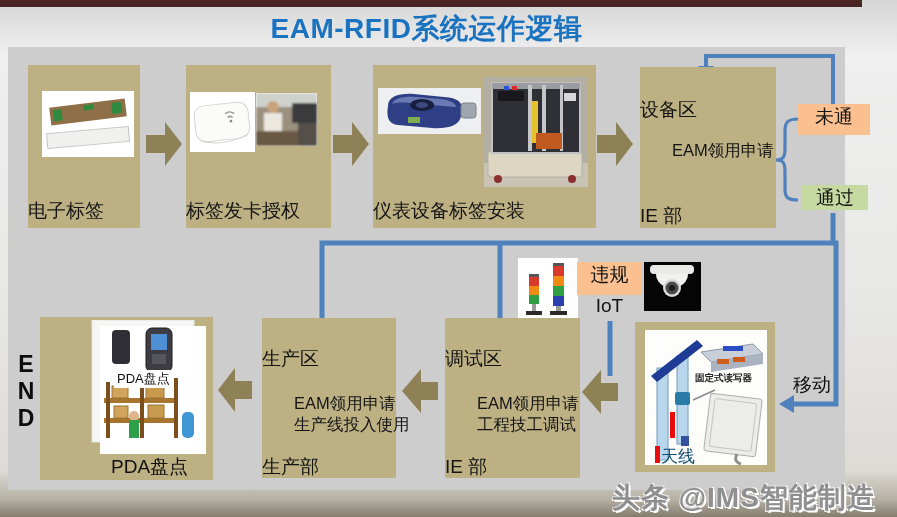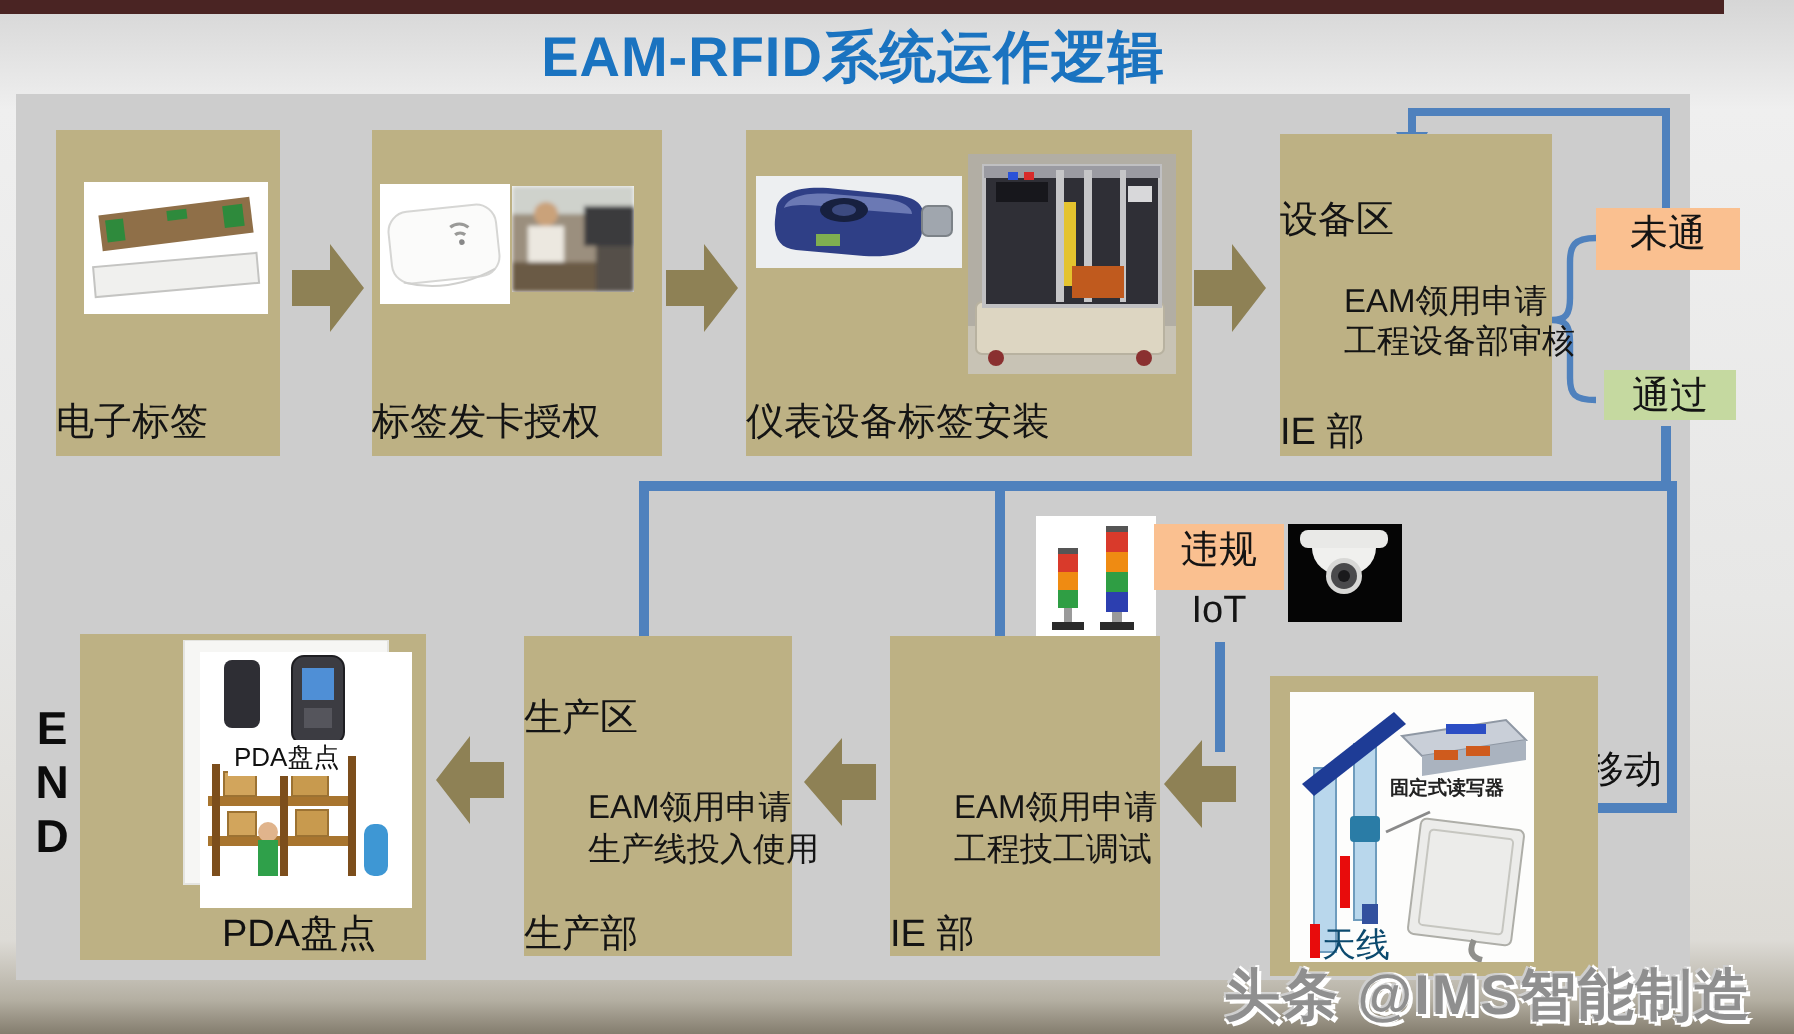--- a/index.html
+++ b/index.html
@@ -134,21 +134,20 @@
         <circle cx="14" cy="102" r="4" fill="#8a3030"></circle>
           <circle cx="88" cy="102" r="4" fill="#8a3030"></circle>
       </svg>
     </div>
     <div class="bl f19" style="bottom:4px">仪表设备标签安装</div>
   </div>
 
   <div class="tanbox" style="left:640px;top:67px;width:136px;height:161px">
     <div class="bl f19" style="top:30px">设备区</div>
     <div class="bl f17" style="top:73px">EAM领用申请</div>
-    <div class="bl f17" style="top:93px">工程设备部审核</div>
     <div class="bl f19" style="top:136px">IE 部</div>
   </div>
 
   <div class="badge" style="left:798px;top:104px;width:72px;height:31px;background:var(--badge-orange,#fac090)">
     <span>未通</span>
   </div>
   <div class="badge" style="left:802px;top:185px;width:66px;height:25px;background:var(--badge-green,#c5d9a0)">
     <span>通过</span>
   </div>
 
@@ -182,21 +181,21 @@
       <rect x="6" y="3" width="44" height="9" rx="4" fill="#e9e9e7"></rect>
       <path d="M12 12 h32 a16 14 0 0 1 -32 0 z" fill="#f0f0ee"></path>
       <circle cx="28" cy="26" r="9" fill="#d8d8d6"></circle>
       <circle cx="28" cy="26" r="6.5" fill="#4a4a4c"></circle>
       <circle cx="28" cy="26" r="3" fill="#1a1a1c"></circle>
     </svg>
   </div>
 
   <span class="pos" style="left:793px;top:372px;font-size:19px;color:#111">移动</span>
 
-  <div class="tanbox" style="left:635px;top:338px;width:164px;height:150px">
+  <div class="tanbox" style="left:635px;top:322px;width:140px;height:150px">
     <div class="imgwrap" style="left:10px;top:8px;width:122px;height:135px">
       <svg width="122" height="135" viewBox="0 0 122 135">
         <rect width="122" height="135" fill="#fdfdfc"></rect>
         <rect x="12" y="38" width="11" height="92" fill="#b9d7ec" stroke="#6f9cbd"></rect>
         <rect x="32" y="26" width="11" height="88" fill="#b9d7ec" stroke="#6f9cbd"></rect>
         <polygon points="6,46 52,10 58,16 12,52" fill="#1e3c96"></polygon>
         <rect x="30" y="62" width="15" height="13" rx="2" fill="#2a7ca6"></rect>
         <rect x="36" y="106" width="8" height="10" fill="#33519e"></rect>
         <polygon points="56,22 108,14 118,24 66,32" fill="#c9cfd8" stroke="#8f98a4"></polygon>
         <polygon points="66,32 118,24 118,34 66,42" fill="#aab3bf"></polygon>
@@ -211,20 +210,21 @@
         <path d="M92 124 q-4 8 4 10" stroke="#8f8f8b" stroke-width="3" fill="none"></path>
         <rect x="25" y="82" width="5" height="26" fill="#e80c0c"></rect>
         <rect x="10" y="116" width="5" height="17" fill="#e80c0c"></rect>
       </svg>
     </div>
     <span class="pos" style="left:60px;top:50px;font-size:9.5px;font-weight:bold;color:#222">固定式读写器</span>
     <span class="pos" style="left:26px;top:123px;font-size:17px;color:#0c4a6e">天线</span>
   </div>
 
   <div class="tanbox" style="left:445px;top:318px;width:135px;height:160px">
+    <div class="bl f19" style="top:28px">调试区</div>
     <div class="bl f17" style="top:75px">EAM领用申请</div>
     <div class="bl f17" style="top:96px">工程技工调试</div>
     <div class="bl f19" style="top:136px">IE 部</div>
   </div>
 
   <div class="tanbox" style="left:262px;top:318px;width:134px;height:160px">
     <div class="bl f19" style="top:28px">生产区</div>
     <div class="bl f17" style="top:75px">EAM领用申请</div>
     <div class="bl f17" style="top:96px">生产线投入使用</div>
     <div class="bl f19" style="top:136px">生产部</div>

